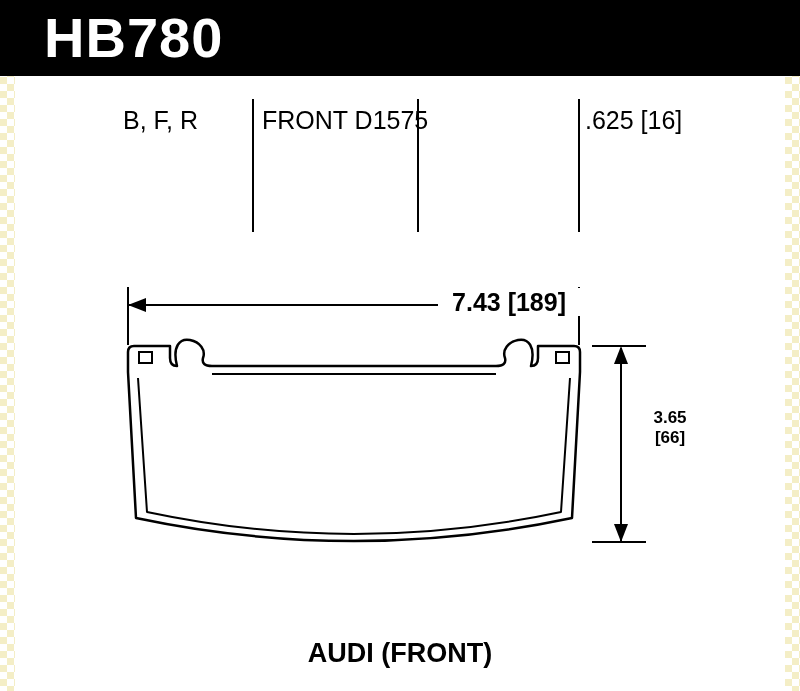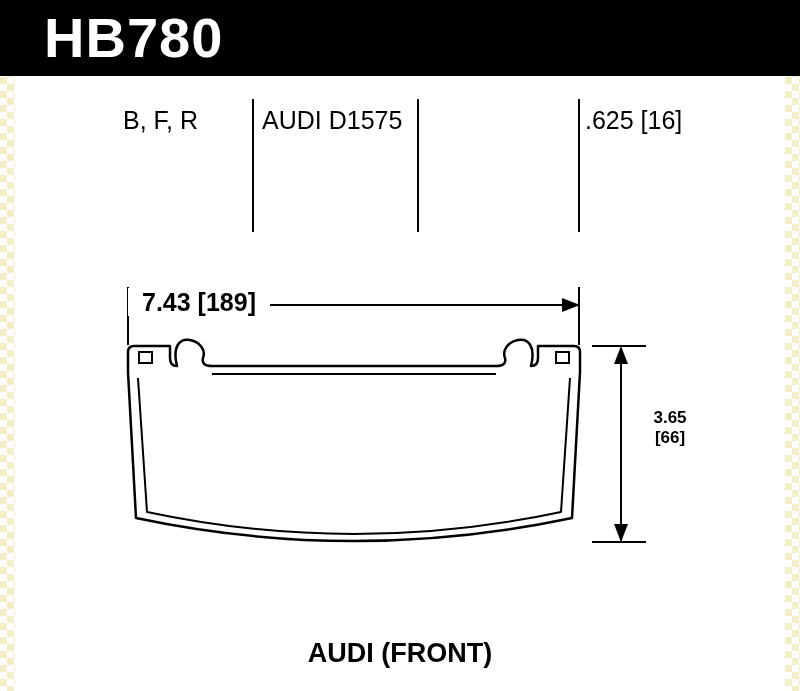--- a/index.html
+++ b/index.html
@@ -25,21 +25,21 @@
   }
 
   .spec {
     position:absolute; font-weight:normal; font-size:25px; white-space:nowrap; z-index:3;
   }
   .vline { position:absolute; width:2px; background:#000; z-index:2; }
   .hline { position:absolute; height:2px; background:#000; z-index:2; }
   .arrow { position:absolute; width:0; height:0; z-index:2; }
 
   .dim-label-h {
-    position:absolute; left:128px; width:452px; top:288px; text-align:left;
+    position:absolute; left:128px; width:452px; top:288px; text-align:right;
     font-weight:bold; font-size:25px; z-index:4;
   }
   .dim-label-h span { background:#fff; padding:0 14px; }
 
   .dim-label-v {
     position:absolute; left:628px; top:408px; width:84px; text-align:center;
     font-weight:bold; font-size:17px; line-height:1.18; z-index:4;
   }
 
   .pad-svg { position:absolute; left:120px; top:336px; z-index:2; }
@@ -56,21 +56,21 @@
 
   <div class="edge-strip left"></div>
   <div class="edge-strip right"></div>
 
   <div class="header-bar">
     <div class="part-number">HB780</div>
   </div>
 
   <div class="spec" style="left:123px; top:106px;">B, F, R</div>
   <div class="vline" style="left:252px; top:99px; height:133px;"></div>
-  <div class="spec" style="left:262px; top:106px;">AUDI D1575</div>
+  <div class="spec" style="left:262px; top:106px;">FRONT D1575</div>
   <div class="vline" style="left:417px; top:99px; height:133px;"></div>
   <div class="vline" style="left:578px; top:99px; height:133px;"></div>
   <div class="spec" style="left:585px; top:106px;">.625 [16]</div>
 
   <div class="vline" style="left:127px; top:287px; height:58px;"></div>
   <div class="vline" style="left:578px; top:287px; height:58px;"></div>
   <div class="hline" style="left:128px; top:304px; width:452px;"></div>
   <div class="arrow" style="left:128px; top:298px; border-right:18px solid #000; border-top:7px solid transparent; border-bottom:7px solid transparent;"></div>
   <div class="arrow" style="left:562px; top:298px; border-left:18px solid #000; border-top:7px solid transparent; border-bottom:7px solid transparent;"></div>
   <div class="dim-label-h">

